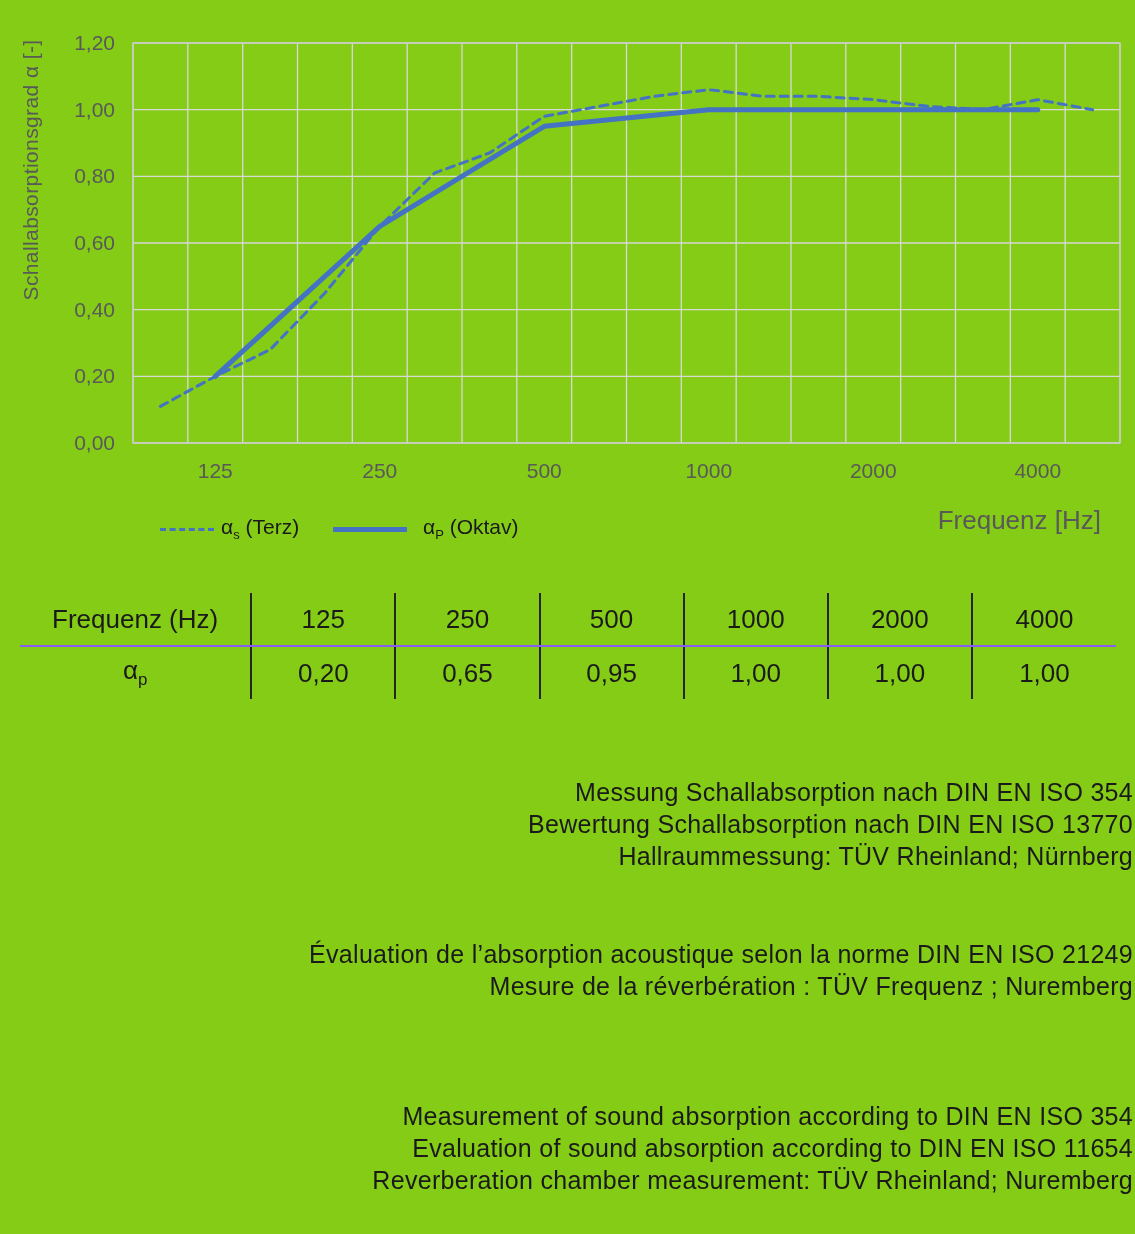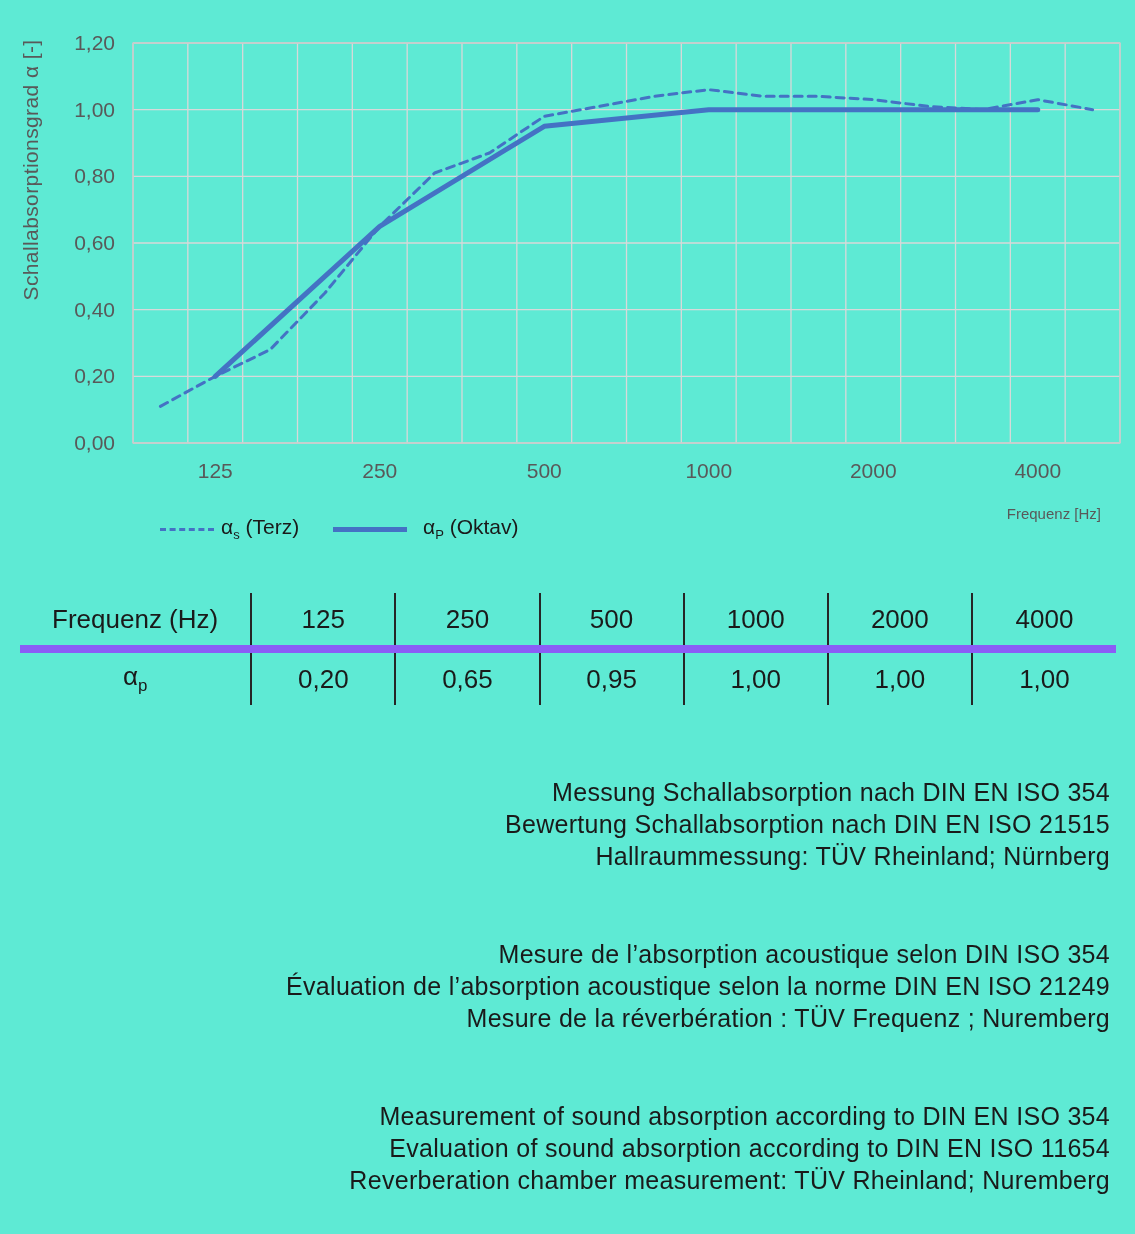--- a/index.html
+++ b/index.html
@@ -1,55 +1,55 @@
 <!DOCTYPE html>
 <html><head>
 <meta charset="utf-8">
 <style>
   html,body { margin:0; padding:0; background:#ffffff; }
   #page {
     position:relative;
     width:1135px; height:1234px;
-    background:#5eead4;
+    background:#84cc16;
     font-family:"Liberation Sans", sans-serif;
     color:#1a1a1a;
     overflow:hidden;
   }
   
   #chart-svg { position:absolute; left:0; top:0; }
   .legend-item {
     position:absolute;
     display:flex; align-items:center;
     height:26px; top:516px;
     font-size:21px; color:#1a1a1a; white-space:nowrap;
   }
   .legend-item sub { font-size:0.62em; }
   .swatch-dashed { width:54px; height:0; border-top:3px dashed #4472C4; margin-right:7px; }
   .swatch-solid  { width:74px; height:5px; background:#4472C4; margin-right:4px; }
   #x-axis-title {
     position:absolute; top:505px; right:34px;
-    font-size:15px; color:#595959; white-space:nowrap;
+    font-size:26px; color:#595959; white-space:nowrap;
   }
   
   #freq-table {
     position:absolute; left:20px; top:593px; width:1096px;
     border-collapse:collapse; table-layout:fixed;
     font-size:26px; color:#1a1a1a;
   }
   #freq-table td {
     text-align:center; vertical-align:middle;
     height:52px; padding:0;
   }
   #freq-table col.first { width:21.1%; }
   #freq-table td.divider { border-right:2px solid #262626; }
-  #freq-table tr.header-row td { border-bottom:8px solid #8b5cf6; }
+  #freq-table tr.header-row td { border-bottom:2px solid #8b5cf6; }
   #freq-table sub { font-size:0.65em; }
   
   .note-block {
-    position:absolute; right:25px; left:20px;
+    position:absolute; right:2px; left:20px;
     text-align:right;
     font-size:25px; line-height:32px; letter-spacing:0.3px;
     color:#1a1a1a;
   }
   #note-german  { top:776px; }
   #note-french  { top:938px; }
   #note-english { top:1100px; }
 </style>
 </head>
 <body>
@@ -140,25 +140,24 @@
       <td class="divider">0,95</td>
       <td class="divider">1,00</td>
       <td class="divider">1,00</td>
       <td>1,00</td>
     </tr>
   </tbody>
     </table>
 
   <div id="note-german" class="note-block">
     <div>Messung Schallabsorption nach DIN EN ISO 354</div>
-    <div>Bewertung Schallabsorption nach DIN EN ISO 21515</div>
+    <div>Bewertung Schallabsorption nach DIN EN ISO 13770</div>
     <div>Hallraummessung: TÜV Rheinland; Nürnberg</div>
   </div>
   <div id="note-french" class="note-block">
-    <div>Mesure de l’absorption acoustique selon DIN ISO 354</div>
     <div>Évaluation de l’absorption acoustique selon la norme DIN EN ISO 21249</div>
     <div>Mesure de la réverbération : TÜV Frequenz ; Nuremberg</div>
   </div>
   <div id="note-english" class="note-block">
     <div>Measurement of sound absorption according to DIN EN ISO 354</div>
     <div>Evaluation of sound absorption according to DIN EN ISO 11654</div>
     <div>Reverberation chamber measurement: TÜV Rheinland; Nuremberg</div>
   </div>
 
 </div>

